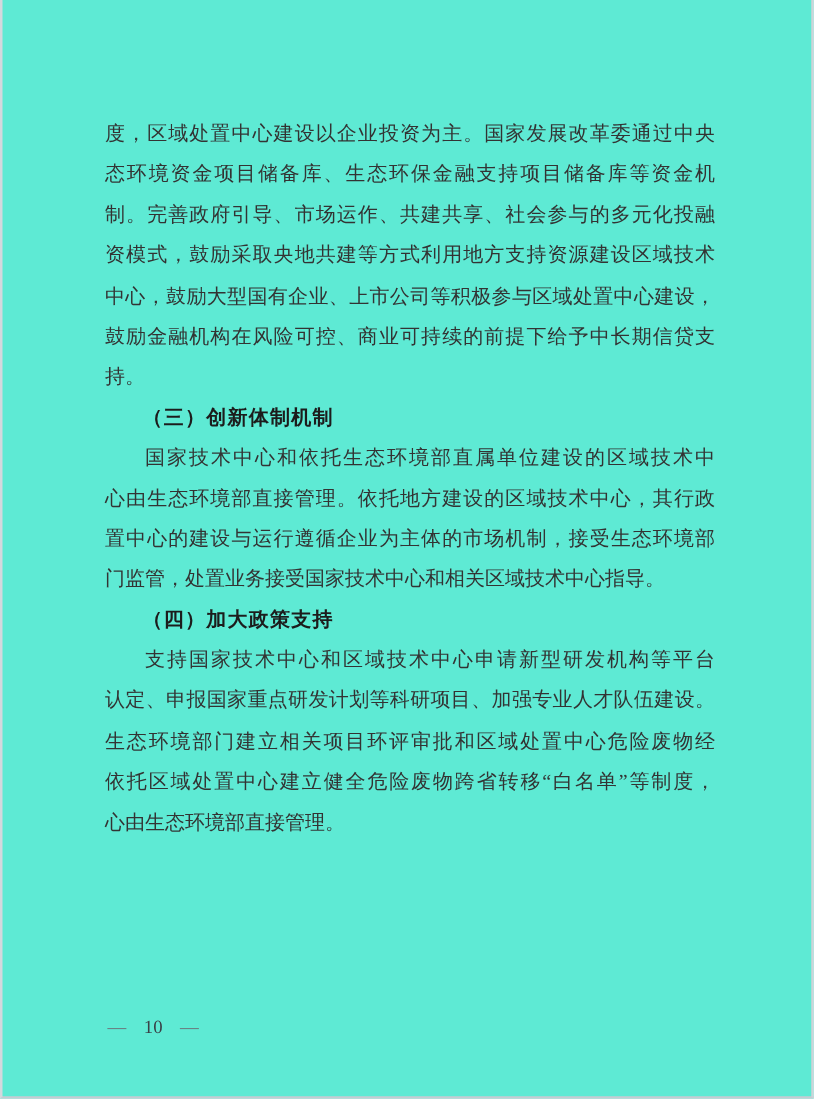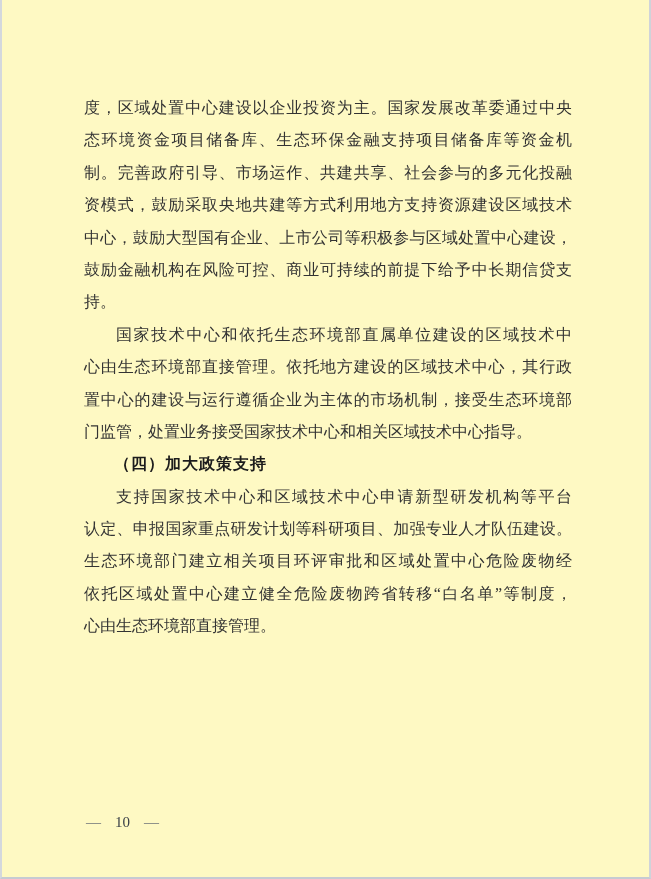--- a/index.html
+++ b/index.html
@@ -1,20 +1,20 @@
 <!DOCTYPE html>
 <html><head>
 <meta charset="utf-8">
 <style>
   html, body { margin: 0; padding: 0; background: #ffffff; }
   .page {
     position: relative;
     width: 651px;
     height: 879px;
-    background: #fef9c3;
+    background: #5eead4;
     border-left: 2px solid #d4d8dd;
     border-right: 2px solid #cfd3d9;
     border-bottom: 2px solid #c6cbd2;
     box-sizing: border-box;
     overflow: hidden;
     font-family: "Liberation Serif", "DejaVu Serif", serif;
   }
   .doc-body {
     position: absolute;
     left: 82px;
@@ -60,20 +60,21 @@
 <div class="page">
 
   <div class="doc-body">
     <div class="line just">度，区域处置中心建设以企业投资为主。国家发展改革委通过中央</div>
     <div class="line just">态环境资金项目储备库、生态环保金融支持项目储备库等资金机</div>
     <div class="line just">制。完善政府引导、市场运作、共建共享、社会参与的多元化投融</div>
     <div class="line just">资模式，鼓励采取央地共建等方式利用地方支持资源建设区域技术</div>
     <div class="line just">中心，鼓励大型国有企业、上市公司等积极参与区域处置中心建设，</div>
     <div class="line just">鼓励金融机构在风险可控、商业可持续的前提下给予中长期信贷支</div>
     <div class="line">持。</div>
+    <div class="line heading">（三）创新体制机制</div>
     <div class="line just indent">国家技术中心和依托生态环境部直属单位建设的区域技术中</div>
     <div class="line just">心由生态环境部直接管理。依托地方建设的区域技术中心，其行政</div>
     <div class="line just">置中心的建设与运行遵循企业为主体的市场机制，接受生态环境部</div>
     <div class="line">门监管，处置业务接受国家技术中心和相关区域技术中心指导。</div>
     <div class="line heading">（四）加大政策支持</div>
     <div class="line just indent">支持国家技术中心和区域技术中心申请新型研发机构等平台</div>
     <div class="line just">认定、申报国家重点研发计划等科研项目、加强专业人才队伍建设。</div>
     <div class="line just">生态环境部门建立相关项目环评审批和区域处置中心危险废物经</div>
     <div class="line just">依托区域处置中心建立健全危险废物跨省转移“白名单”等制度，</div>
     <div class="line">心由生态环境部直接管理。</div>

